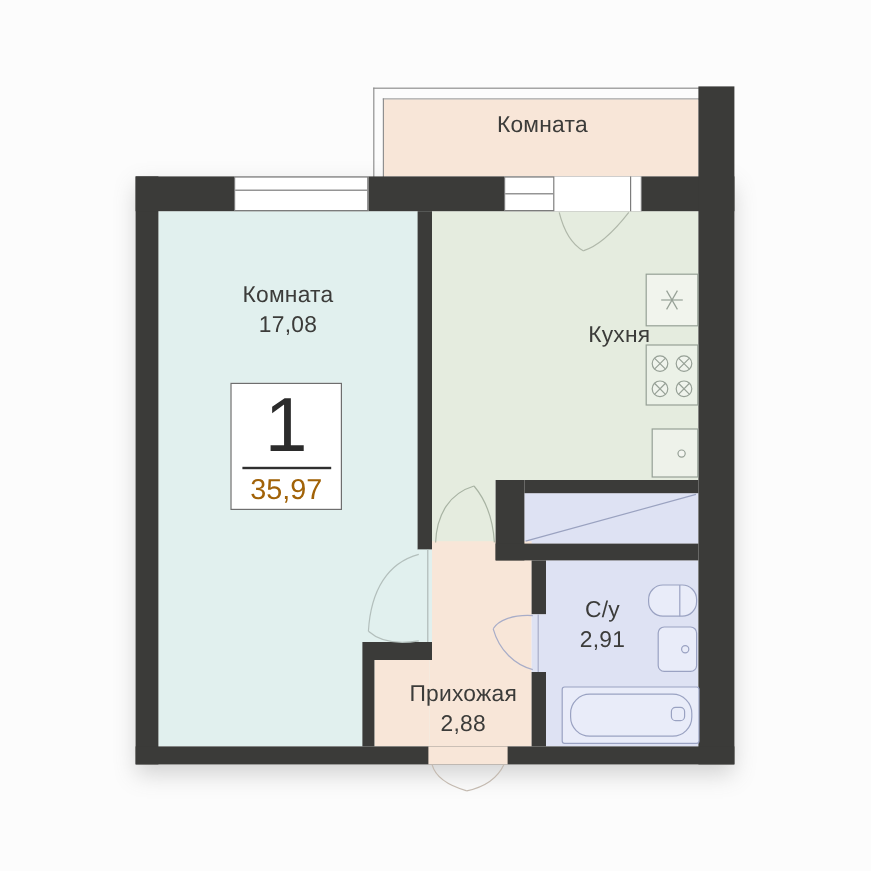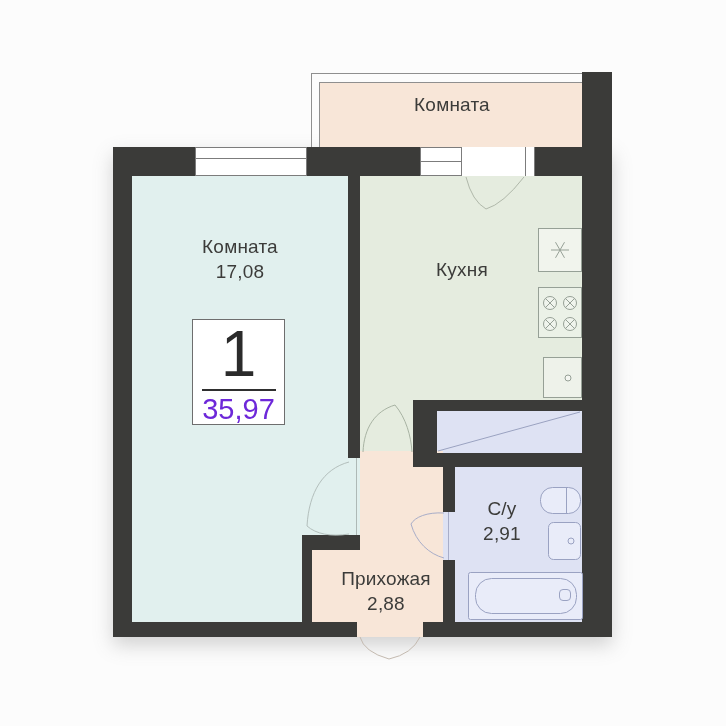--- a/index.html
+++ b/index.html
@@ -7,21 +7,21 @@
           font-family:"Liberation Sans", sans-serif;color:#3c3c3a;}
   .abs{position:absolute;}
   .fill{position:absolute;}
   .wall{position:absolute;background:#3b3b39;}
   .label{position:absolute;width:160px;text-align:center;font-size:19px;line-height:25px;
          letter-spacing:.2px;color:#3c3c3a;}
   .badge{position:absolute;left:192px;top:319px;width:93px;height:106px;background:#ffffff;
          border:1px solid #6e6e6e;box-sizing:border-box;text-align:center;}
   .badge .num{font-size:64px;line-height:64px;font-weight:400;color:#2b2b2b;margin-top:2px;}
   .badge .rule{width:74px;height:2px;background:#2f2f2f;margin:3px auto 3px;}
-  .badge .total{font-size:29px;line-height:30px;color:#6d28d9;}
+  .badge .total{font-size:24px;line-height:30px;color:#a16207;}
   .win{position:absolute;background:#ffffff;border:1px solid #7c7c7c;box-sizing:border-box;}
   .win .bar{position:absolute;left:0;right:0;height:1px;background:#7c7c7c;}
   .thr{position:absolute;top:0;bottom:0;width:1px;}
   svg{display:block;}
 </style>
 </head>
 <body>
 
 <div class="canvas">
 
@@ -134,21 +134,21 @@
     </g>
   </svg>
 
   <div class="label" style="left:372px;top:92px;">
     <div>Комната</div>
   </div>
   <div class="label" style="left:160px;top:234px;text-align:center;">
     <div>Комната</div>
     <div>17,08</div>
   </div>
-  <div class="label" style="left:382px;top:257px;">
+  <div class="label" style="left:382px;top:267px;text-align:right;">
     <div>Кухня</div>
   </div>
   <div class="label" style="left:422px;top:496px;">
     <div>С/у</div>
     <div>2,91</div>
   </div>
   <div class="label" style="left:306px;top:566px;">
     <div>Прихожая</div>
     <div>2,88</div>
   </div>

